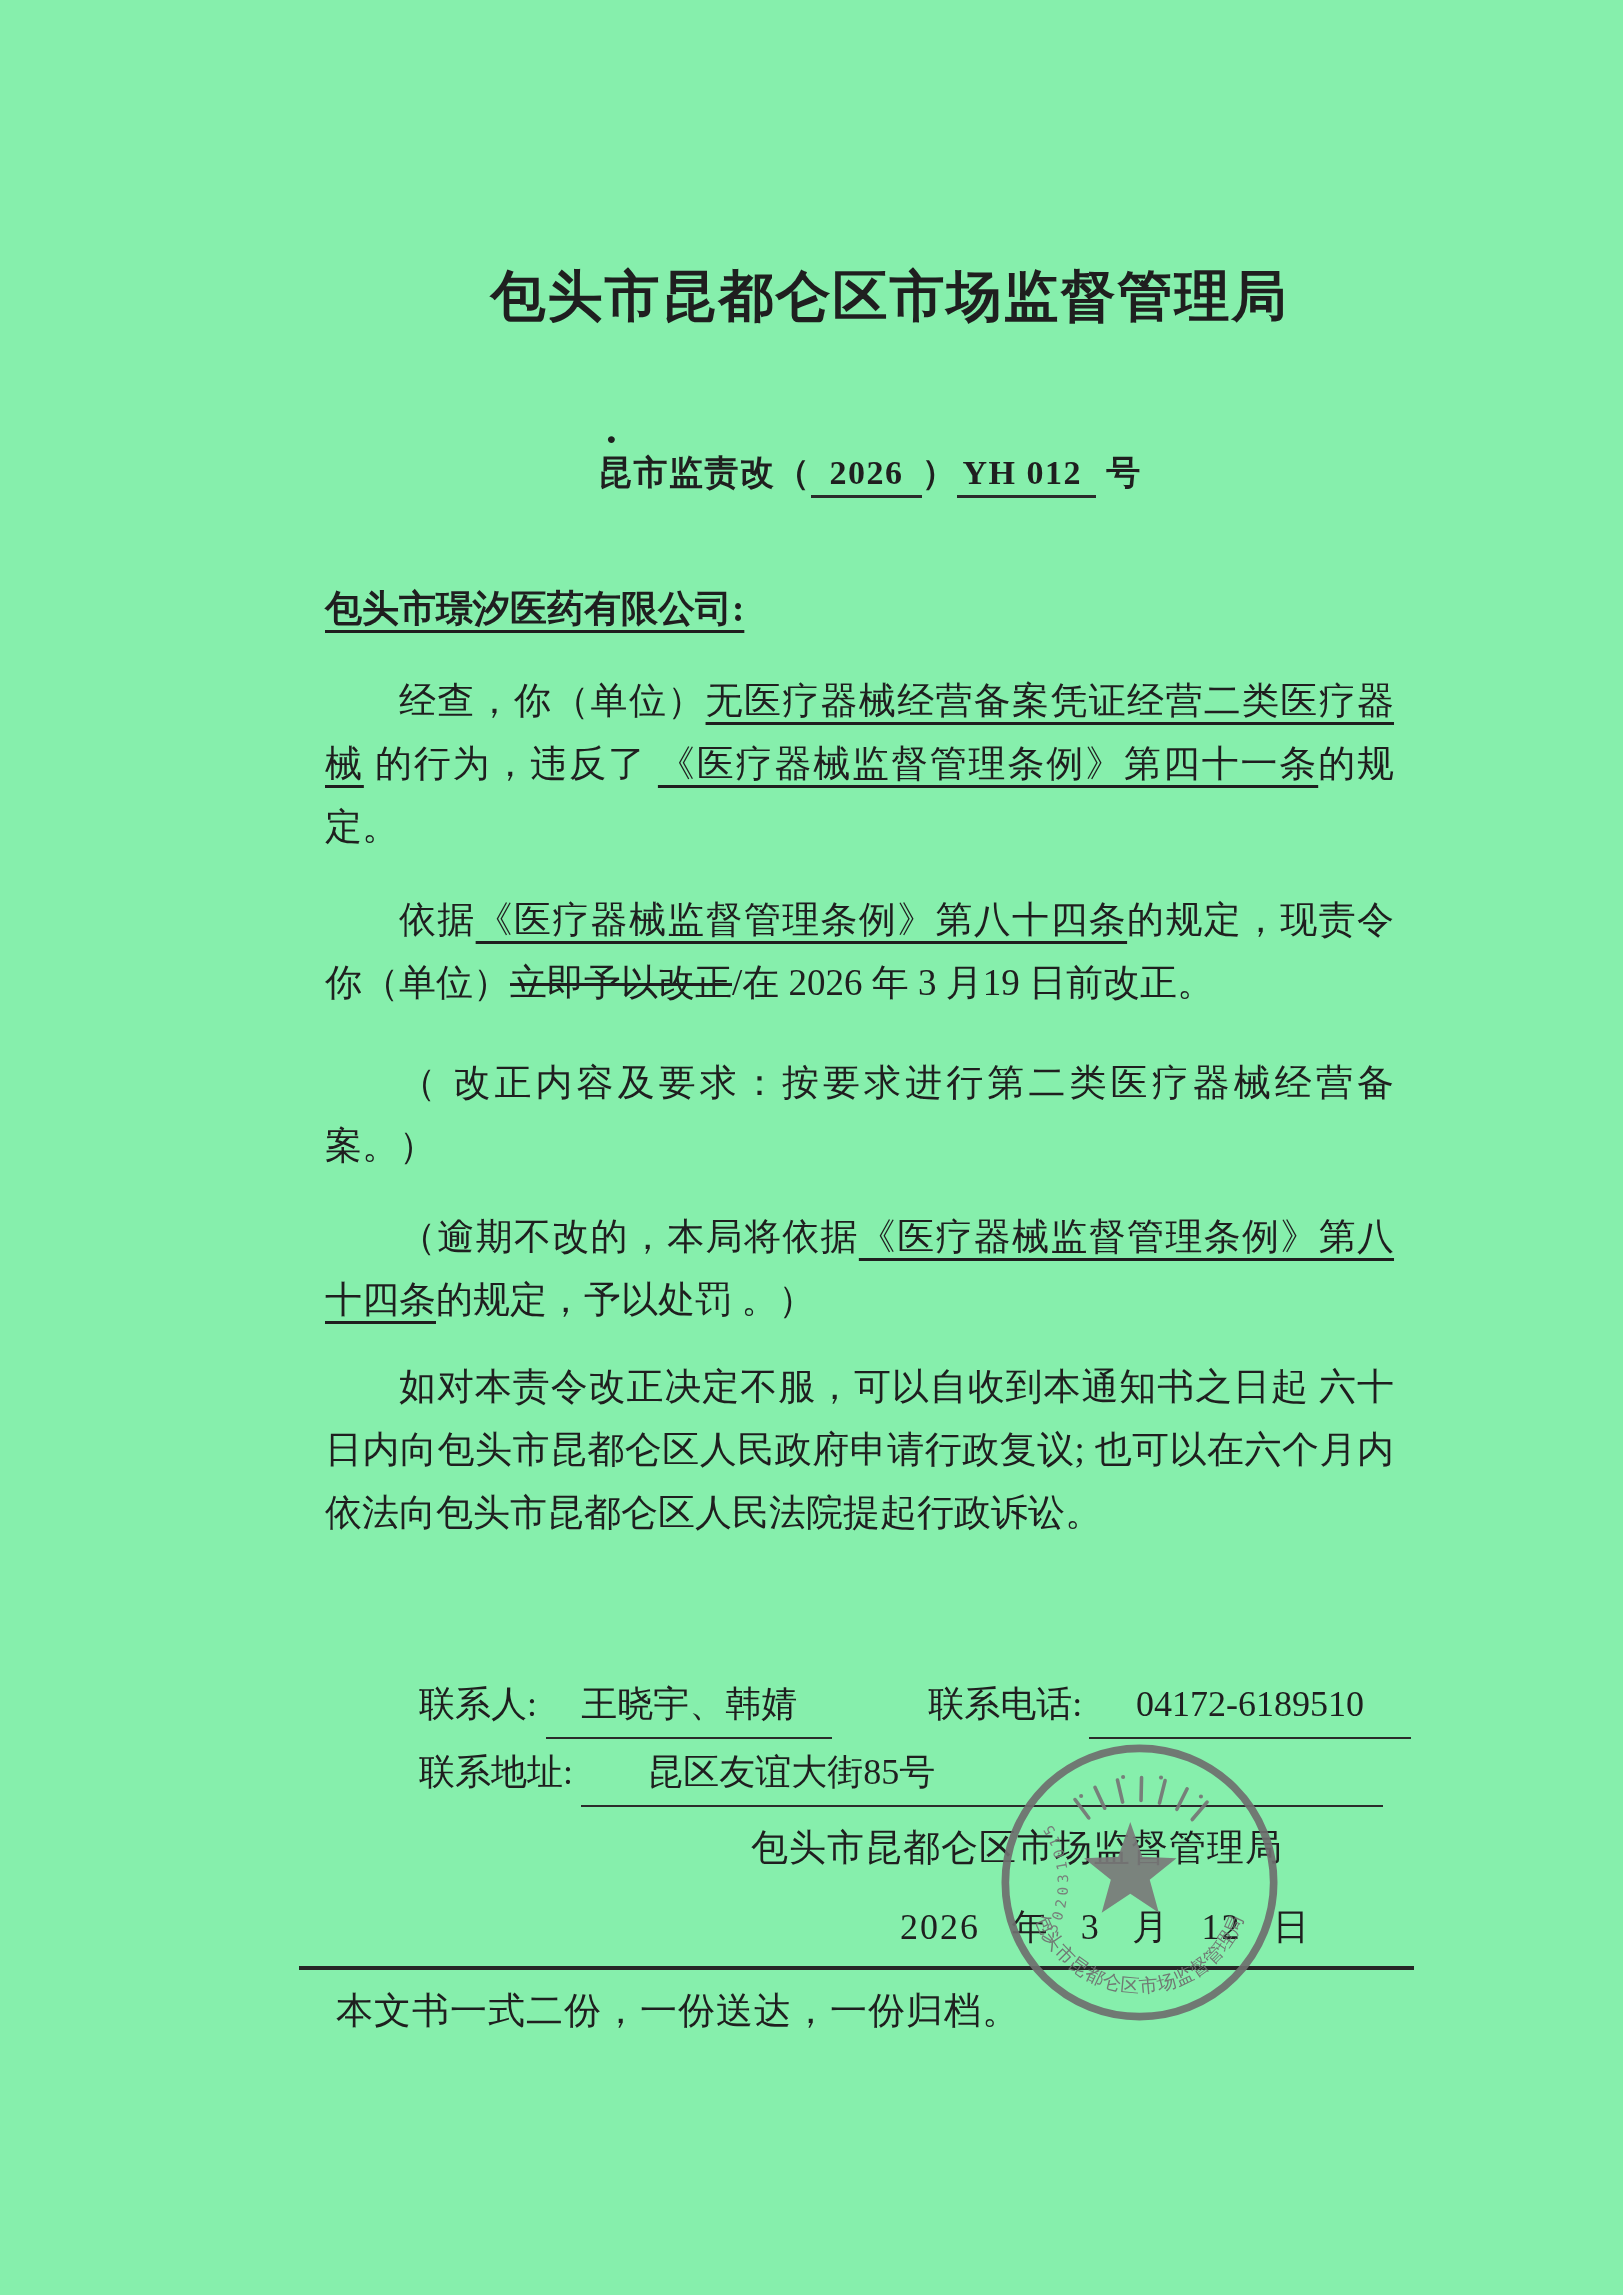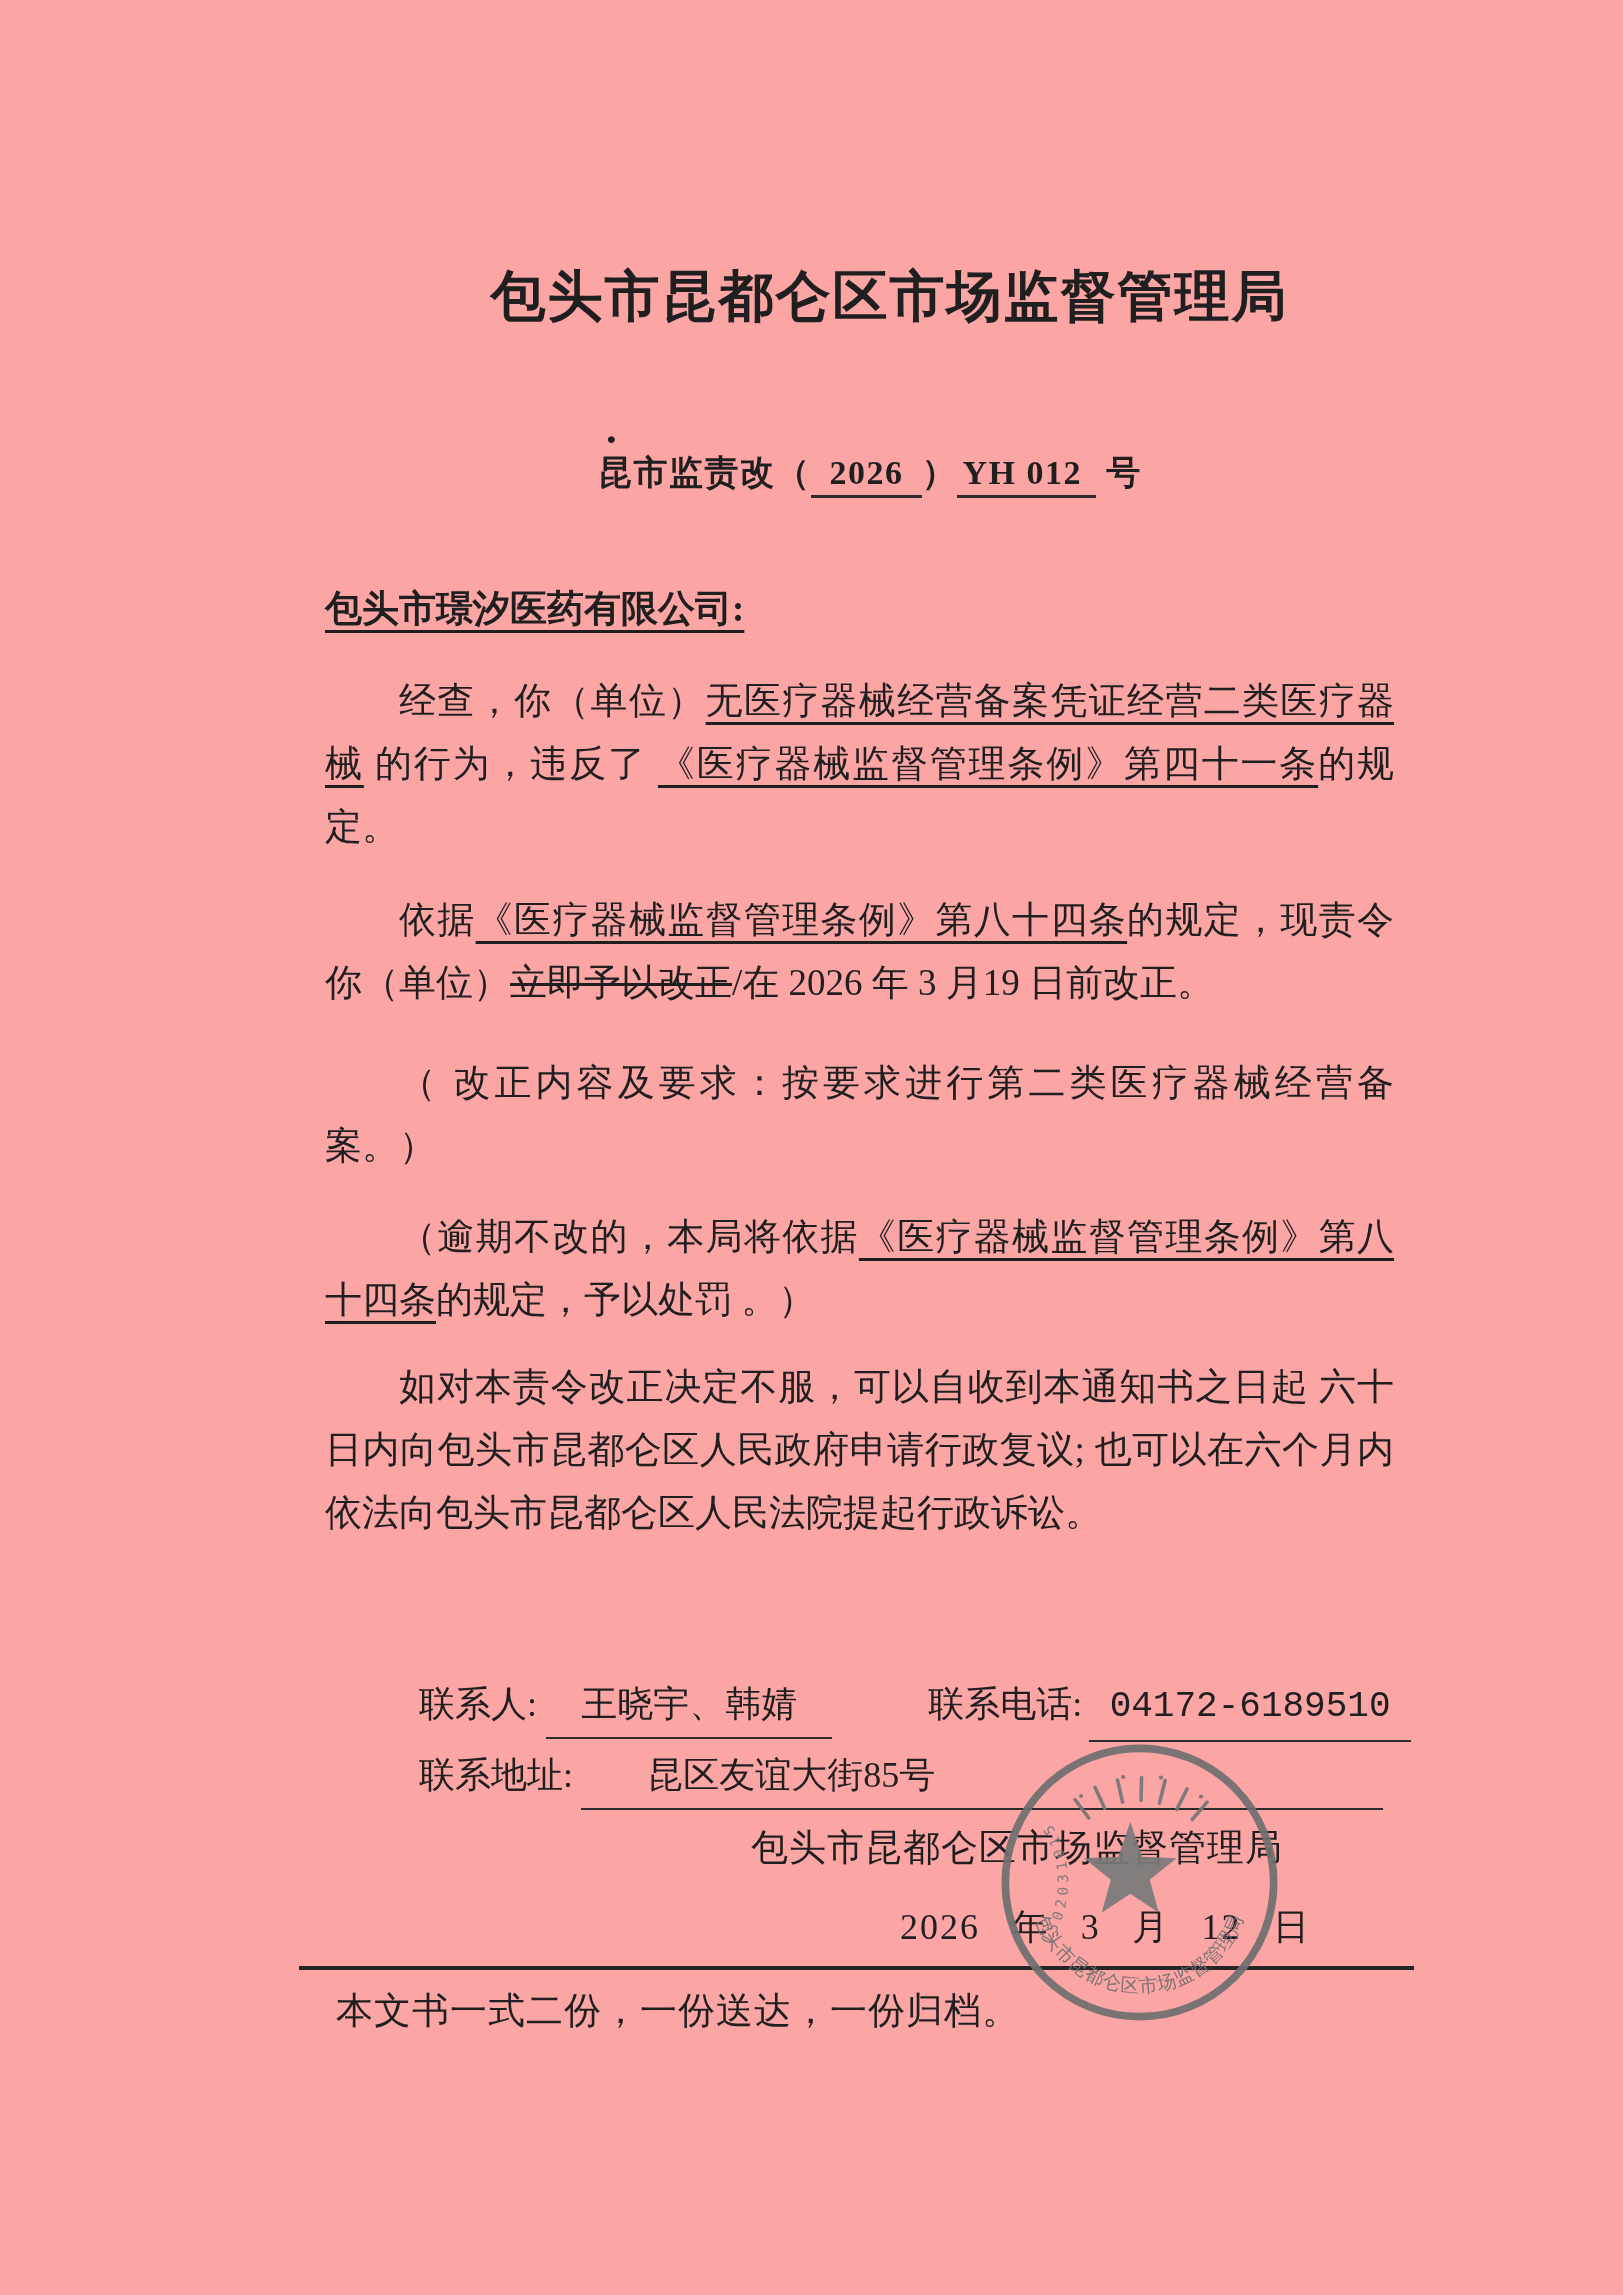--- a/index.html
+++ b/index.html
@@ -1,20 +1,20 @@
 <!DOCTYPE html>
 <html style="font-size:8.2px"><head>
 <meta charset="utf-8">
 <style>
   html,body{margin:0;padding:0;background:#e8e8e8;}
   .page{
     position:relative;
     width:1623px;height:2295px;
     margin:0 auto;
-    background:#fca5a5;
+    background:#86efac;
     font-family:"Liberation Serif","DejaVu Serif",serif;
     color:#1f1f1f;
     overflow:hidden;
   }
   .title-block{
     position:absolute;left:327px;top:258px;width:1125px;
     text-align:center;font-weight:bold;font-size:55px;line-height:1.42;
     letter-spacing:2px;
   }
   .stray-mark{
@@ -60,21 +60,21 @@
   }
   .contacts{
     position:absolute;left:419px;top:1671px;
     font-size:36px;line-height:66px;white-space:nowrap;
   }
   .blank{
     display:inline-block;border-bottom:2.6px solid #2b2b2b;
     text-align:center;
   }
   .blank.person{min-width:286px;margin-left:9.2px;}
-  .blank.phone{min-width:307px;margin-left:7.2px;padding:0 7.2px;font-family:Liberation Mono, monospace;}
+  .blank.phone{min-width:307px;margin-left:7.2px;padding:0 7.2px;}
   .blank.address{width:736px;text-align:left;padding-left:66px;margin-left:8.2px;}
   .phone-label{margin-left:96px;}
   .signature-line{
     position:absolute;left:751px;top:1823px;
     font-size:37px;white-space:nowrap;letter-spacing:1px;
   }
   .date-line{
     position:absolute;left:900px;top:1903px;
     font-size:36px;white-space:nowrap;word-spacing:20.4px;letter-spacing:2px;
   }

